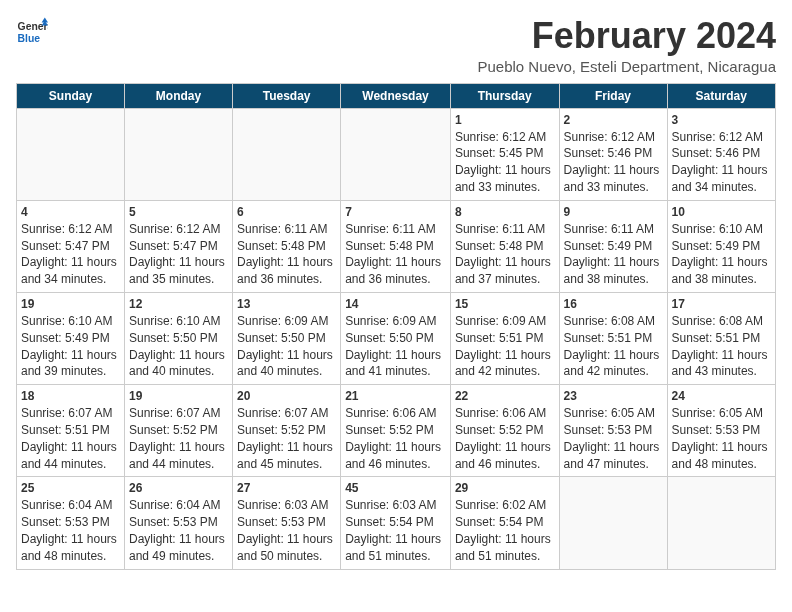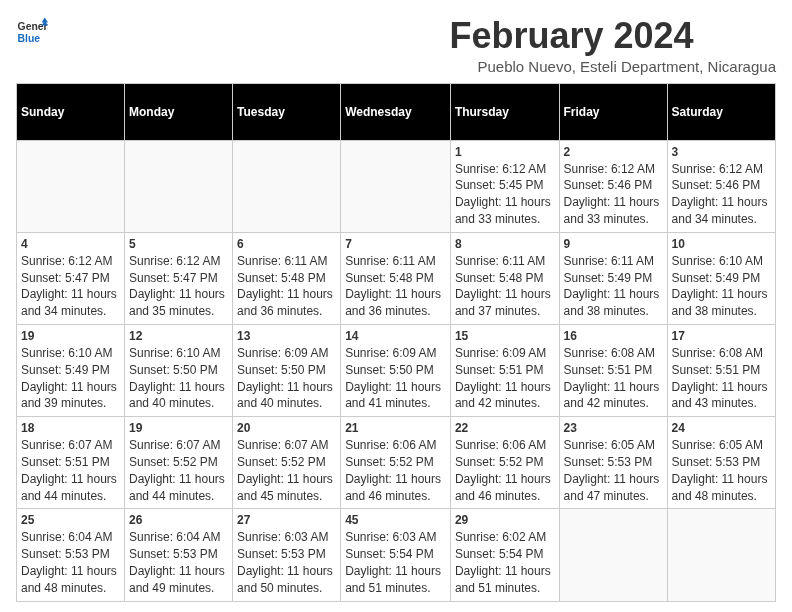--- a/index.html
+++ b/index.html
@@ -19,44 +19,45 @@
     .logo {
       display: flex;
       align-items: center;
       gap: 4px;
     }
     .logo-icon {
       width: 32px;
       height: 32px;
     }
     .title-block {
+      text-align: right;
     }
     .main-title {
       font-size: 36px;
       font-weight: bold;
       color: #333;
       line-height: 1.1;
     }
     .subtitle {
       font-size: 15px;
       color: #555;
       margin-top: 2px;
       padding-left: 28px;
     }
     .calendar-table {
       width: 100%;
       border-collapse: collapse;
       margin-top: 8px;
       font-size: 11px;
     }
     .calendar-table thead th {
-      background-color: #000000;
+      background-color: #0c4a6e;
       color: #fff;
-      padding: 21px 4px;
-      text-align: left;
+      padding: 5px 4px;
+      text-align: center;
       font-size: 12px;
       border: 1px solid #ccc;
     }
     .calendar-table tbody td {
       border: 1px solid #ccc;
       vertical-align: top;
       padding: 4px;
       width: 113px;
       min-height: 80px;
     }

